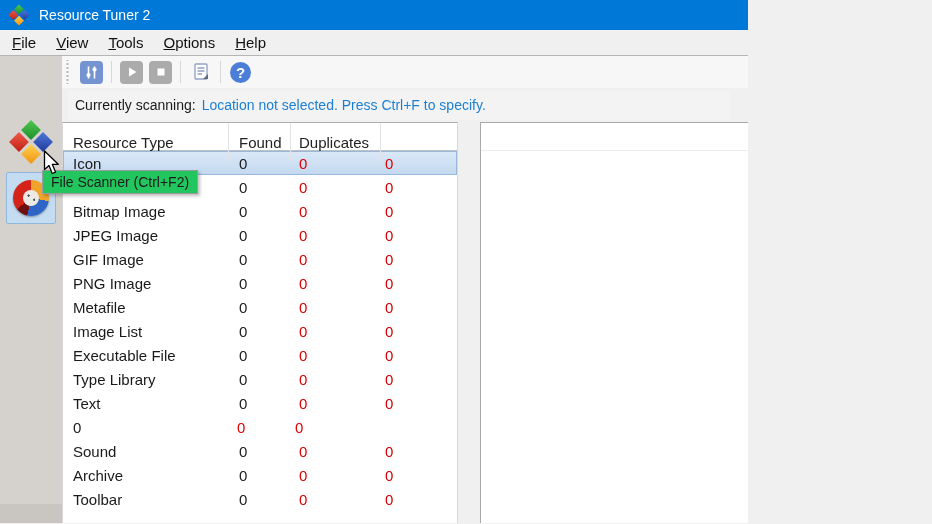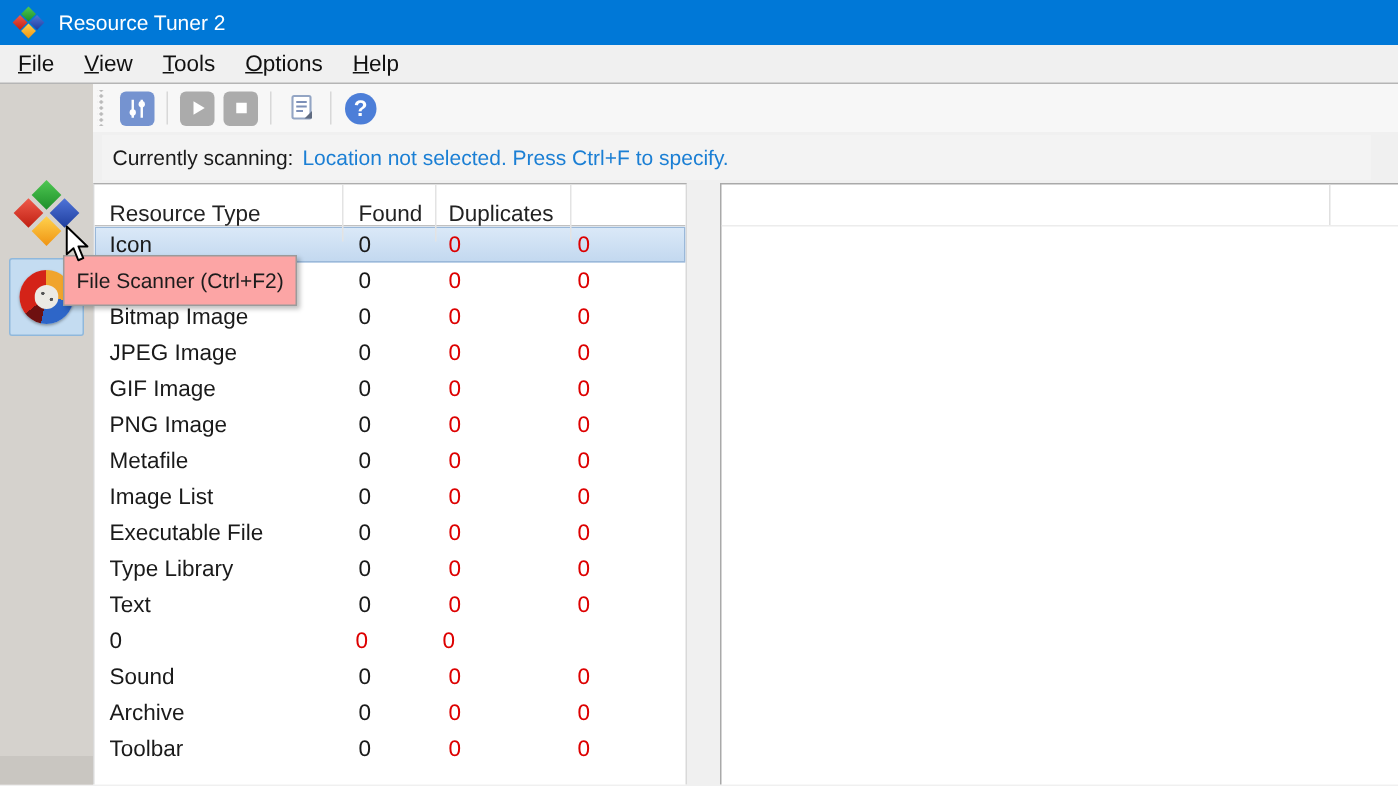--- a/index.html
+++ b/index.html
@@ -3,21 +3,21 @@
 <meta charset="utf-8">
 <style>
   * { margin:0; padding:0; box-sizing:border-box; }
   html,body { width:932px; height:524px; }
   body {
     font-family:"Liberation Sans", sans-serif;
     background:#f0f0f0;
     overflow:hidden;
     position:relative;
   }
-  .window { width:932px; height:524px; overflow:hidden; position:relative; background:#f0f0f0; }
+  .window { width:748px; height:524px; overflow:hidden; position:relative; background:#f0f0f0; }
 
   
   .titlebar {
     height:30px; background:#0078D7; color:#fff;
     display:flex; align-items:center; padding-left:8px; gap:9px;
   }
   .titlebar .title { font-size:14px; }
   .logo-sm { width:22px; height:22px; position:relative; flex:0 0 auto; }
   .logo-grid {
     position:absolute; left:50%; top:50%;
@@ -154,22 +154,22 @@
   }
   .rp-head {
     height:28px; border-bottom:1px solid #ececec; display:flex; align-items:center;
     padding-left:12px; font-size:15px; color:#1a1a1a; position:relative;
   }
   .rp-head .col-div { position:absolute; left:405px; top:0; width:1px; height:27px; background:#e0e0e0; }
 
   
   .tooltip {
     position:absolute; left:42px; top:170px; height:24px; z-index:50;
-    background:#fca5a5; border:1px solid #9b9b9b; box-shadow:2px 2px 3px rgba(0,0,0,.25);
-    display:flex; align-items:center; padding:16px 8px; font-size:14px; color:#1c1c1c; white-space:nowrap;
+    background:#22c55e; border:1px solid #9b9b9b; box-shadow:2px 2px 3px rgba(0,0,0,.25);
+    display:flex; align-items:center; padding:6px 8px; font-size:14px; color:#1c1c1c; white-space:nowrap;
   }
   .cursor { position:absolute; left:43px; top:150px; z-index:60; }
 </style>
 </head>
 <body>
 
 <div class="window">
 
   <div class="titlebar">
     <span class="logo-sm">

